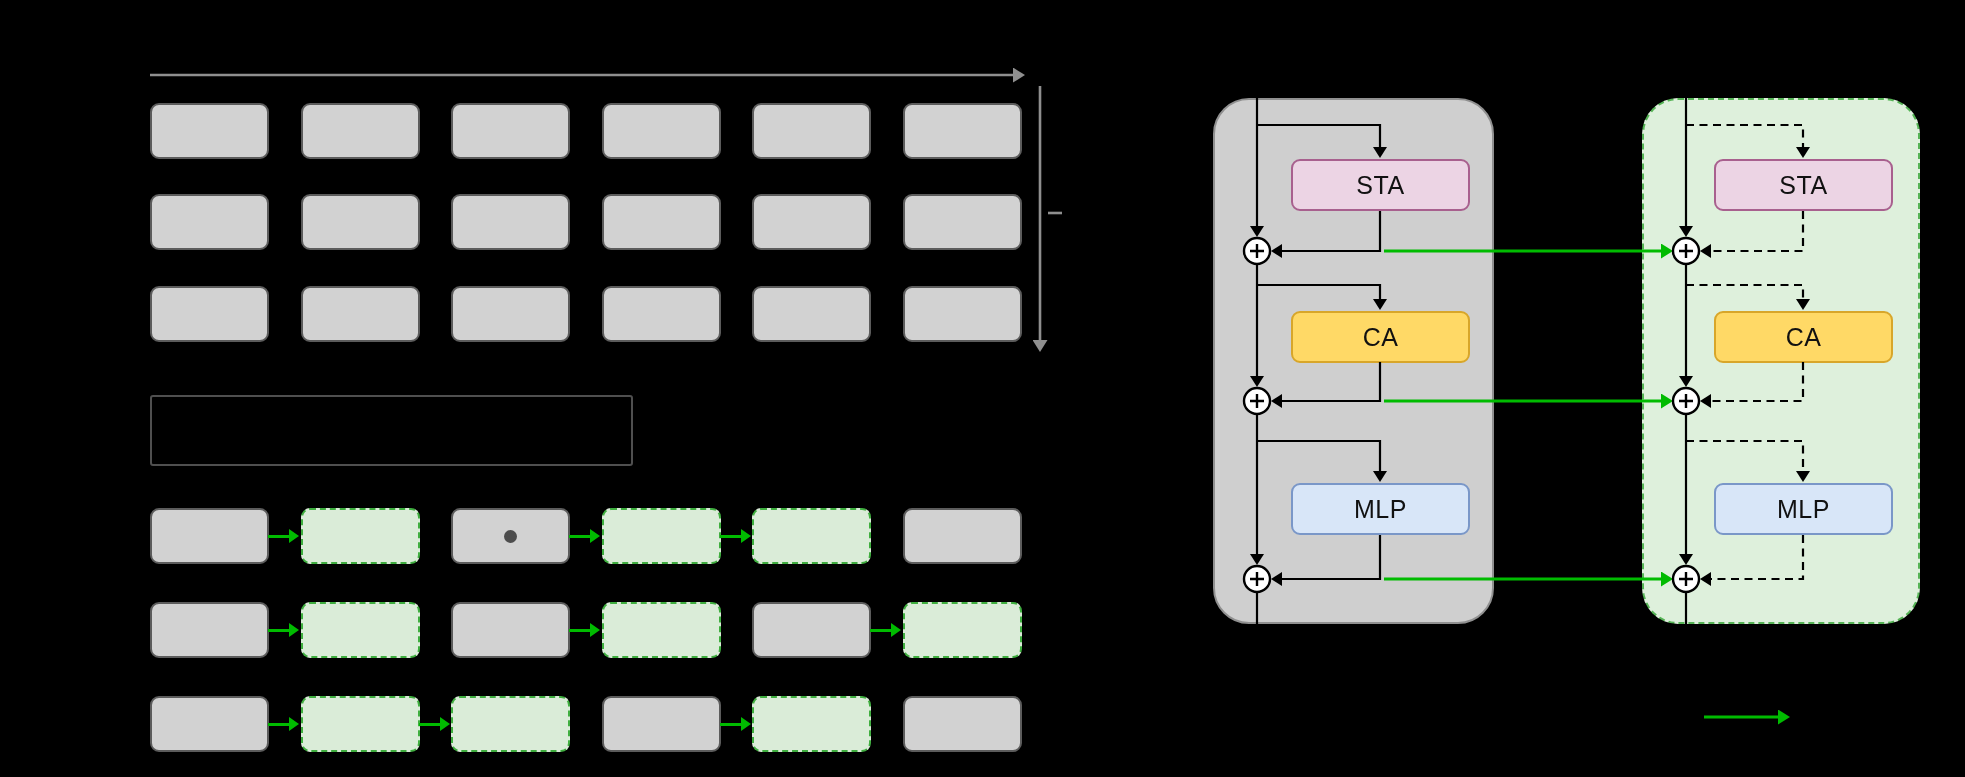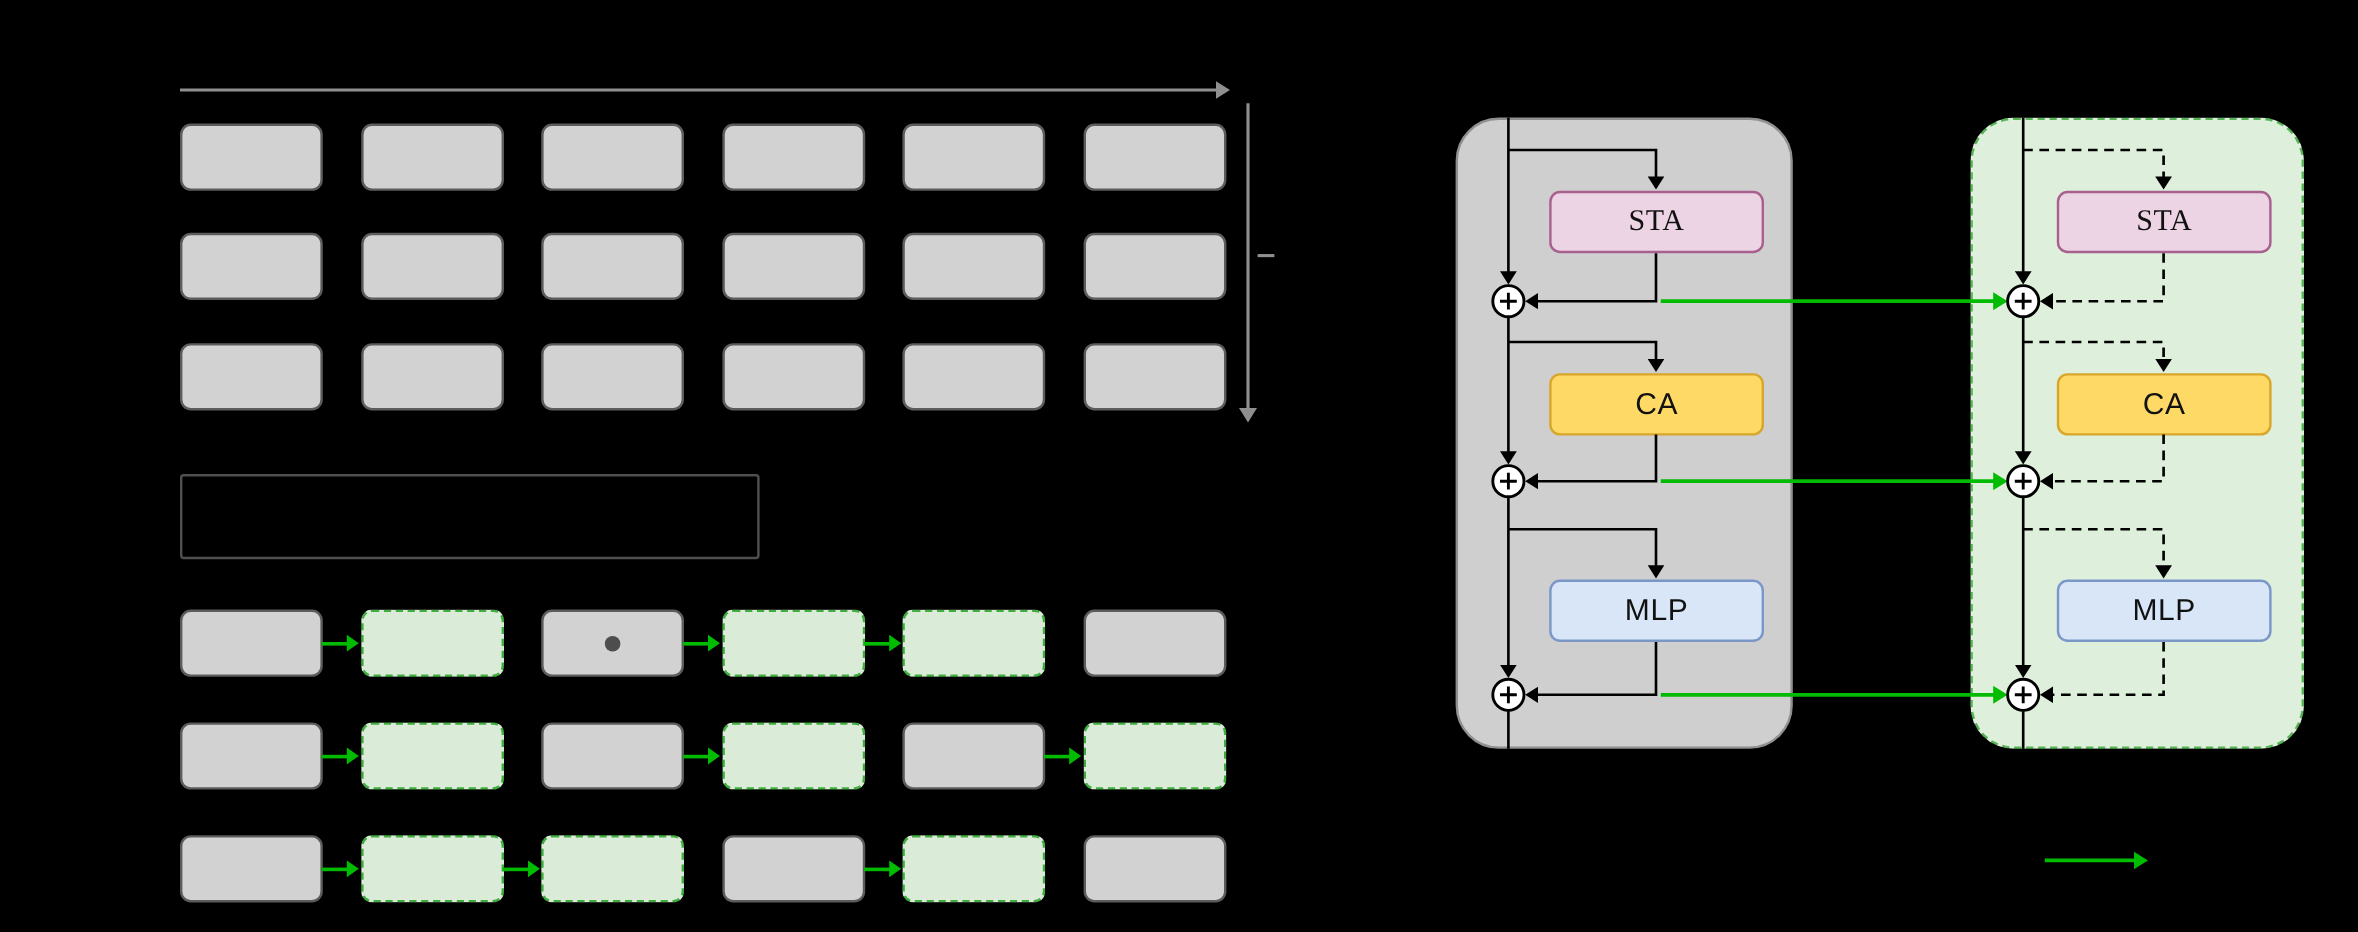--- a/index.html
+++ b/index.html
@@ -27,21 +27,21 @@
   }
   
   .bigbox { position:absolute; top:98px; height:526px; border-radius:36px; box-sizing:border-box; }
   .bigbox.gray  { left:1213px; width:281px; background:var(--gray-container-fill);  border:2px solid var(--gray-container-border); }
   .bigbox.green { left:1642px; width:278px; background:var(--green-container-fill); border:2.5px dashed var(--green-container-border); }
   .module {
     position:absolute; width:179px; height:52px; border-radius:9px; box-sizing:border-box;
     display:flex; align-items:center; justify-content:center;
     font-size:25px; color:#111; letter-spacing:0.5px;
   }
-  .module.sta { background:var(--sta-fill); border:2px solid var(--sta-border);font-family:Liberation Serif, serif; }
+  .module.sta { background:var(--sta-fill); border:2px solid var(--sta-border); }
   .module.ca  { background:var(--ca-fill);  border:2px solid var(--ca-border);  }
   .module.mlp { background:var(--mlp-fill); border:2px solid var(--mlp-border); }
   #sta-l { left:1291px; top:159px; }  #ca-l { left:1291px; top:311px; }  #mlp-l { left:1291px; top:483px; }
   #sta-r { left:1714px; top:159px; }  #ca-r { left:1714px; top:311px; }  #mlp-r { left:1714px; top:483px; }
   
   svg.overlay { position:absolute; left:0; top:0; pointer-events:none; }
   .ln-b    { stroke:var(--flow-line); stroke-width:2.2; fill:none; }
   .dash    { stroke-dasharray:8 5.5; }
   .ln-g    { stroke:var(--green-arrow); stroke-width:3.2; fill:none; }
   .ln-gray { stroke:var(--axis-arrow); stroke-width:2.6; fill:none; }

